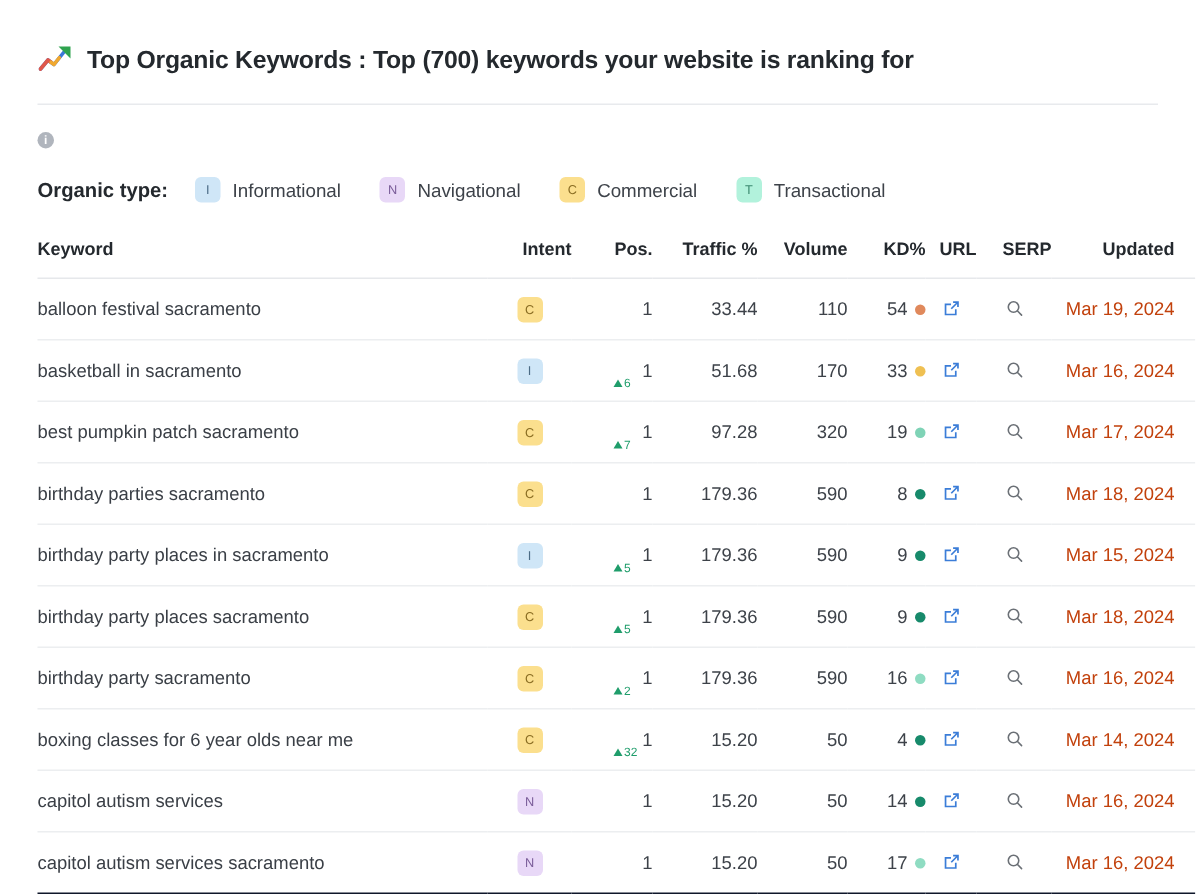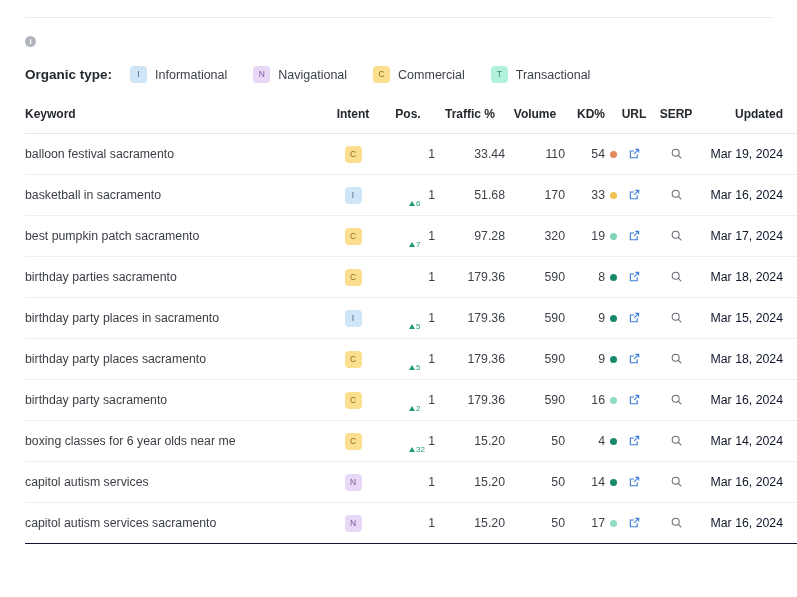--- a/index.html
+++ b/index.html
@@ -120,21 +120,21 @@
   .table-wrap { padding: 24px 25px 0 25px; }
   table {
     width: 100%;
     border-collapse: collapse;
     table-layout: fixed;
   }
   thead th {
     font-size: 12px;
     font-weight: bold;
     color: #24292e;
-    text-align: center;
+    text-align: right;
     padding: 0 0 12px 0;
     border-bottom: 1px solid #e6e8eb;
     white-space: nowrap;
   }
   thead th.col-keyword { text-align: left; }
   thead th.col-intent,
   thead th.col-url,
   thead th.col-serp { }
   thead th.col-updated { text-align: right; padding-right: 14px; }
 
@@ -144,21 +144,21 @@
     padding: 11px 0;
     border-bottom: 1px solid #eceef0;
     text-align: right;
     vertical-align: middle;
     white-space: nowrap;
   }
   tbody td.col-keyword { text-align: left; color: #3a3f46; }
   tbody td.col-intent,
   tbody td.col-url,
   tbody td.col-serp { text-align: center; }
-  tbody td.col-updated { text-align: right; padding-right: 14px; color: #0f172a; }
+  tbody td.col-updated { text-align: right; padding-right: 14px; color: #c2410c; }
   tbody tr:last-child td { border-bottom: 1px solid #0f172a; }
 
   
   .col-keyword { width: 300px; }
   .col-intent  { width: 56px; }
   .col-pos     { width: 54px; }
   .col-traffic { width: 70px; }
   .col-volume  { width: 60px; }
   .col-kd      { width: 52px; }
   .col-url     { width: 34px; }
@@ -215,20 +215,31 @@
     justify-content: center;
     width: 17px; height: 17px;
     cursor: pointer;
   }
 </style>
 </head>
 <body>
 
 <div class="page">
 
+  <div class="header">
+    <span class="header-icon">
+      <svg width="24" height="24" viewBox="0 0 24 24" aria-hidden="true">
+        <polyline points="2,18 7,12 11,15 19,5" fill="none" stroke="#3b78d8" stroke-width="2.4" stroke-linecap="round" stroke-linejoin="round"></polyline>
+        <polyline points="2,18 7,12 9,13.5" fill="none" stroke="#e0574a" stroke-width="2.4" stroke-linecap="round" stroke-linejoin="round"></polyline>
+        <polyline points="9,13.5 11,15 14.5,10.5" fill="none" stroke="#f0a830" stroke-width="2.4" stroke-linecap="round" stroke-linejoin="round"></polyline>
+        <polygon points="22,3 22,11 14,3" fill="#2fa34f"></polygon>
+      </svg>
+    </span>
+    <span class="header-title">Top Organic Keywords : Top (700) keywords your website is ranking for</span>
+  </div>
   <div class="title-divider"></div>
 
   <div class="note">
     <span class="info-icon">i</span>
   </div>
 
   <div class="legend">
     <span class="legend-label">Organic type:</span>
 
     <span class="legend-item">

